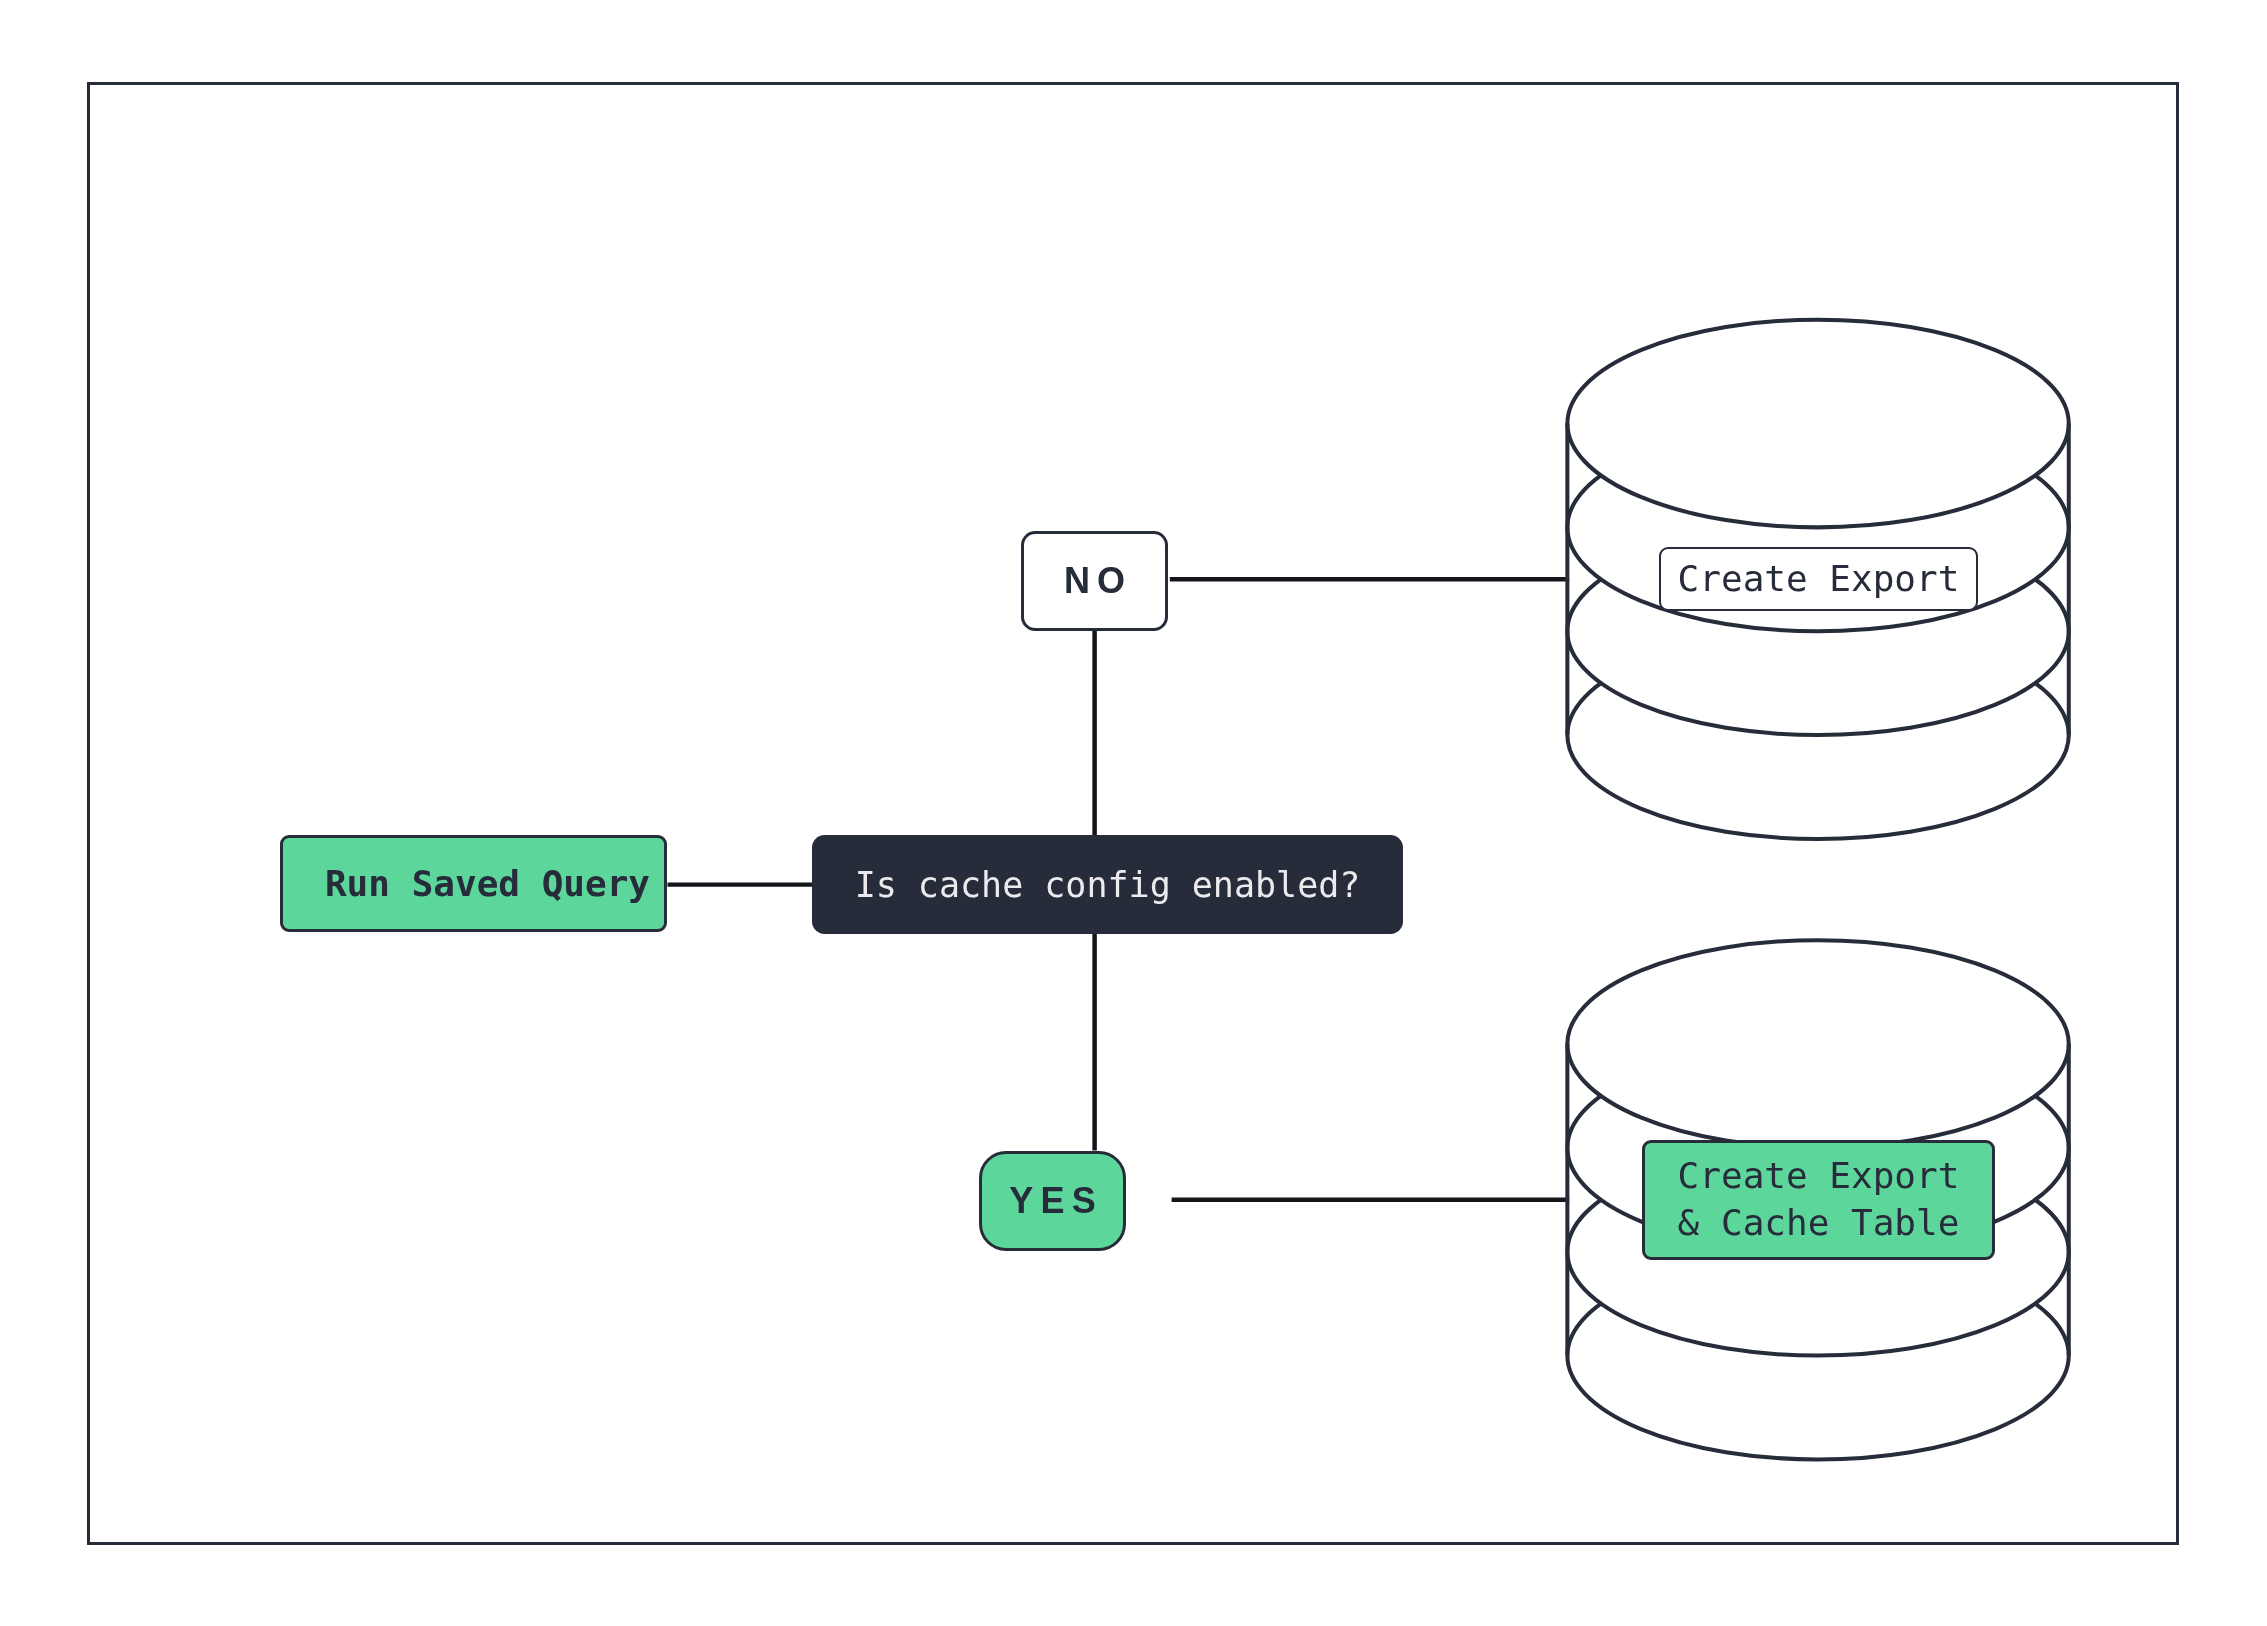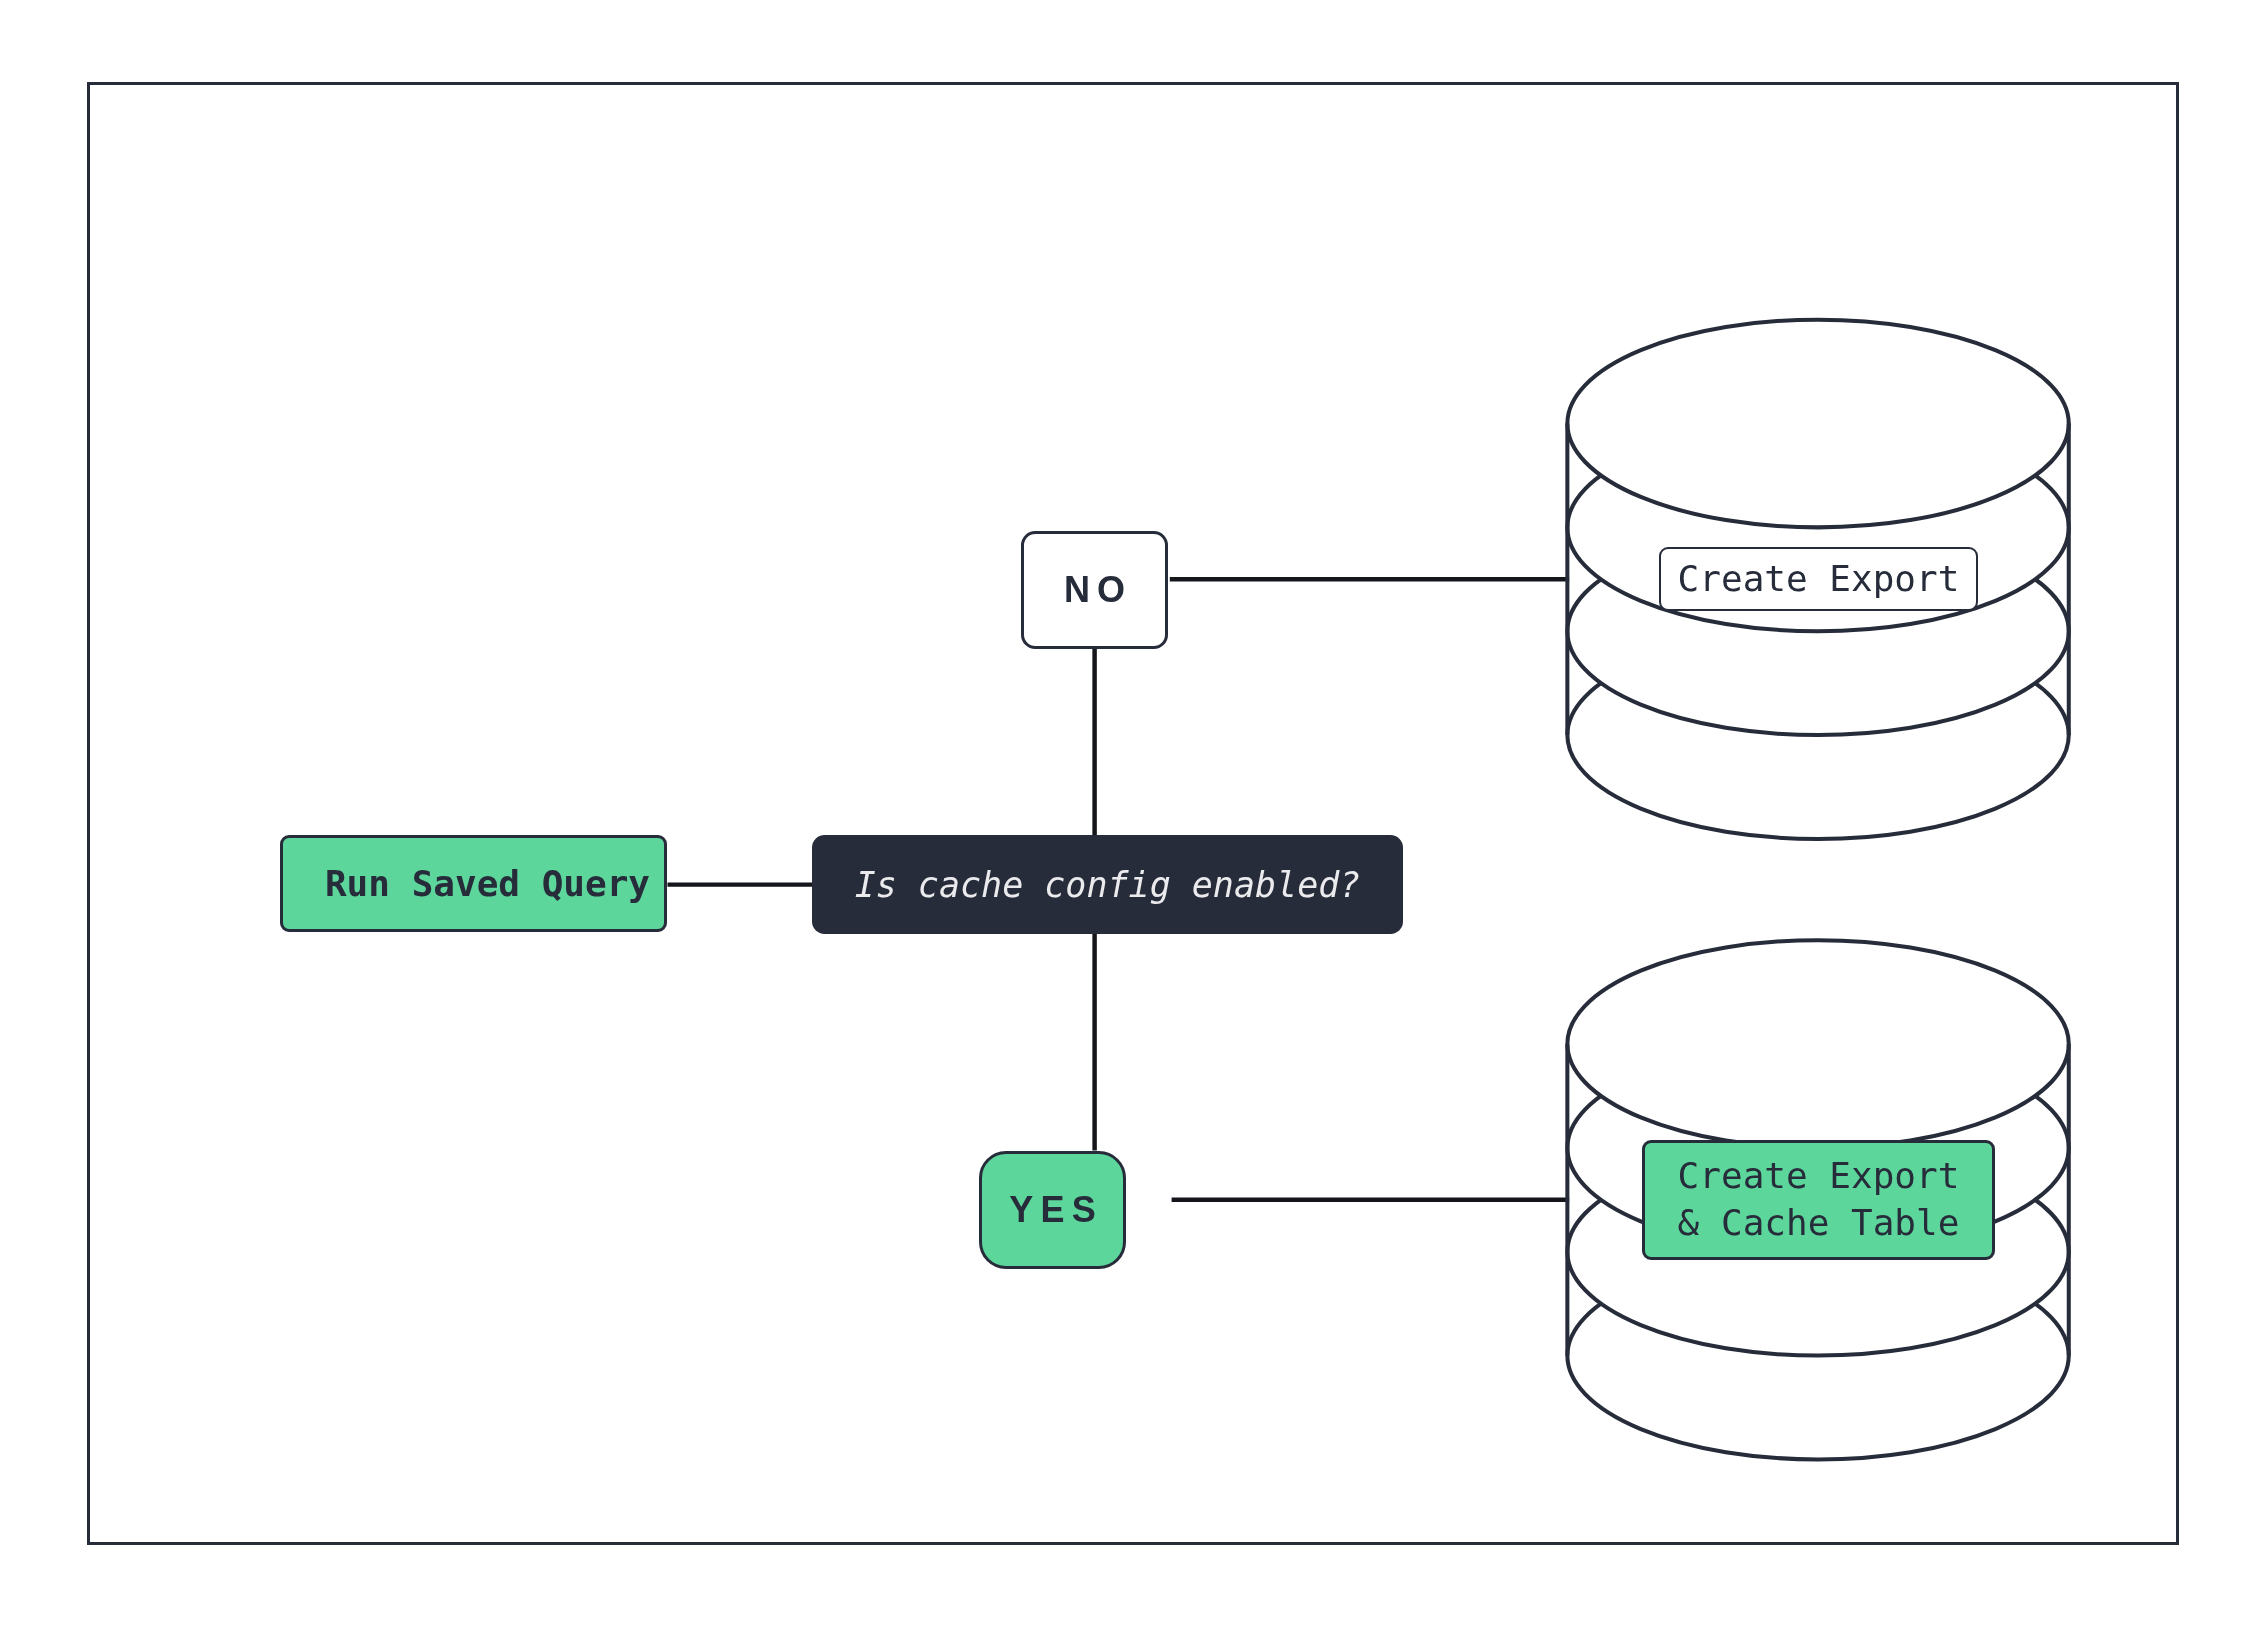--- a/index.html
+++ b/index.html
@@ -44,24 +44,24 @@
   .node-start{
     left:280px;top:835px;width:387px;height:97px;
     background:var(--green);
     border:3.6px solid var(--ink);border-radius:9px;
     font-size:36px;font-weight:bold;padding-left:28px;
   }
   .node-question{
     left:812px;top:835px;width:591px;height:99px;
     background:var(--ink);
     border-radius:12.5px;
-    font-size:35px;font-weight:500;color:var(--light_text);font-style:italic;
+    font-size:35px;font-weight:500;color:var(--light_text);
   }
   .node-branch{
-    width:147px;height:118px;
+    width:147px;height:100px;
     background:var(--bg);
     border:3.6px solid var(--ink);border-radius:14.3px;
     font-family:"Liberation Sans",sans-serif;
     font-size:36px;font-weight:bold;
     letter-spacing:7.2px;text-indent:7.2px;align-items:center;
   }
   .node-no{left:1021px;top:531px;}
   .node-yes{left:979px;top:1151px;background:var(--green);border-radius:27px;}
   .db-label{
     position:absolute;box-sizing:border-box;

